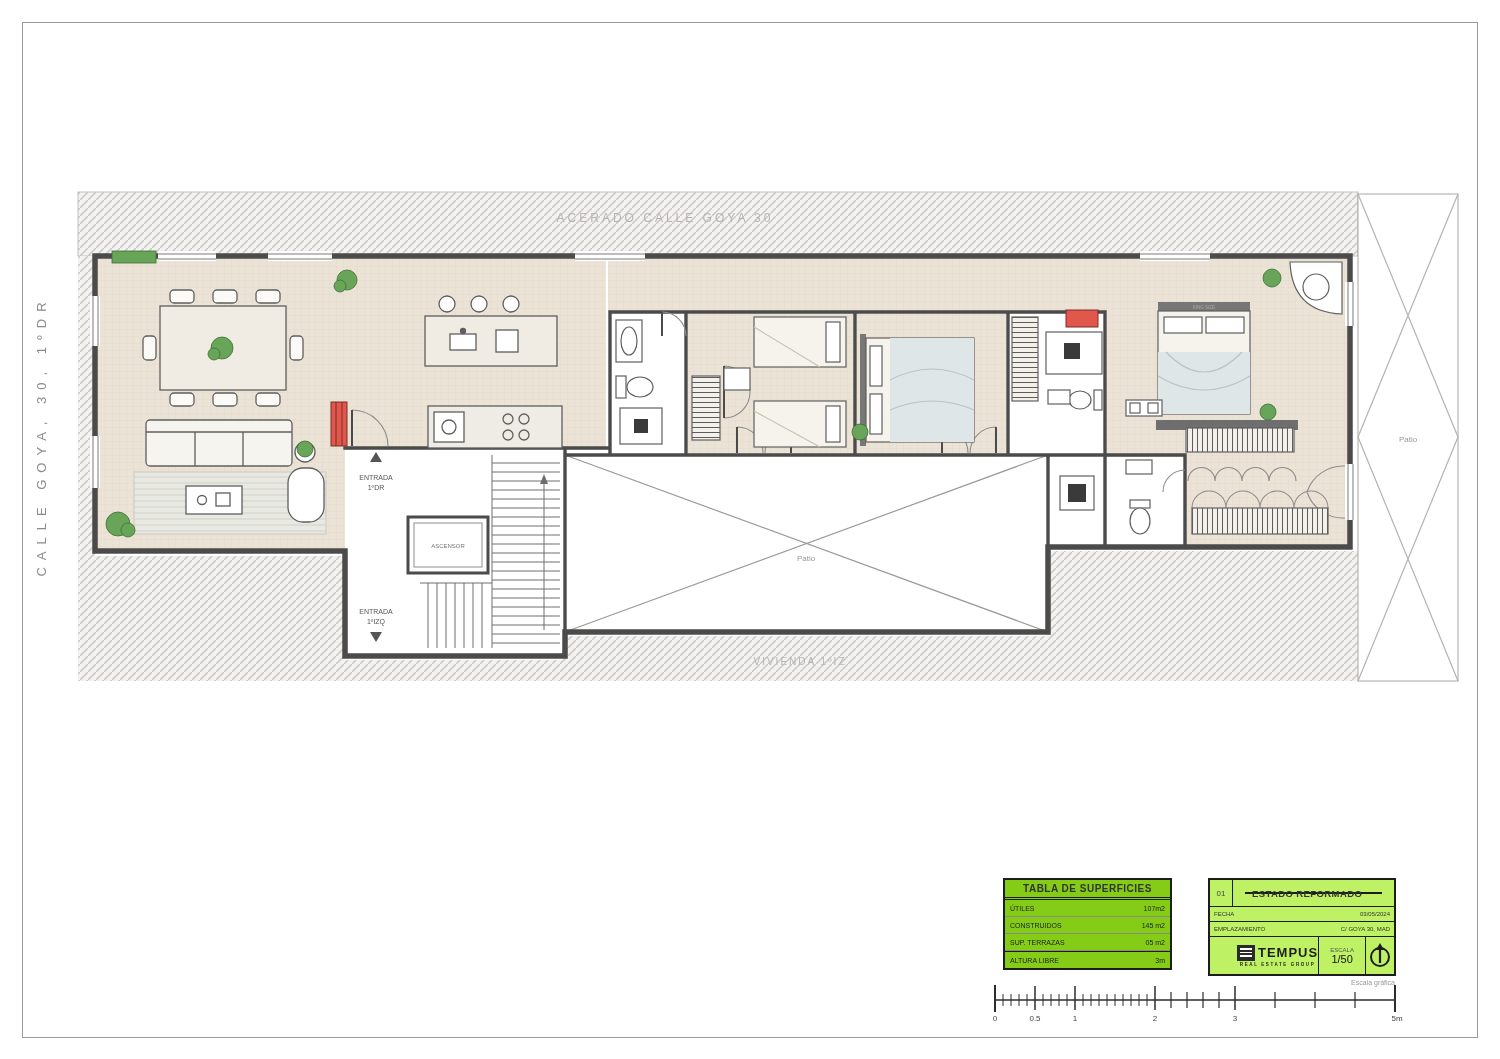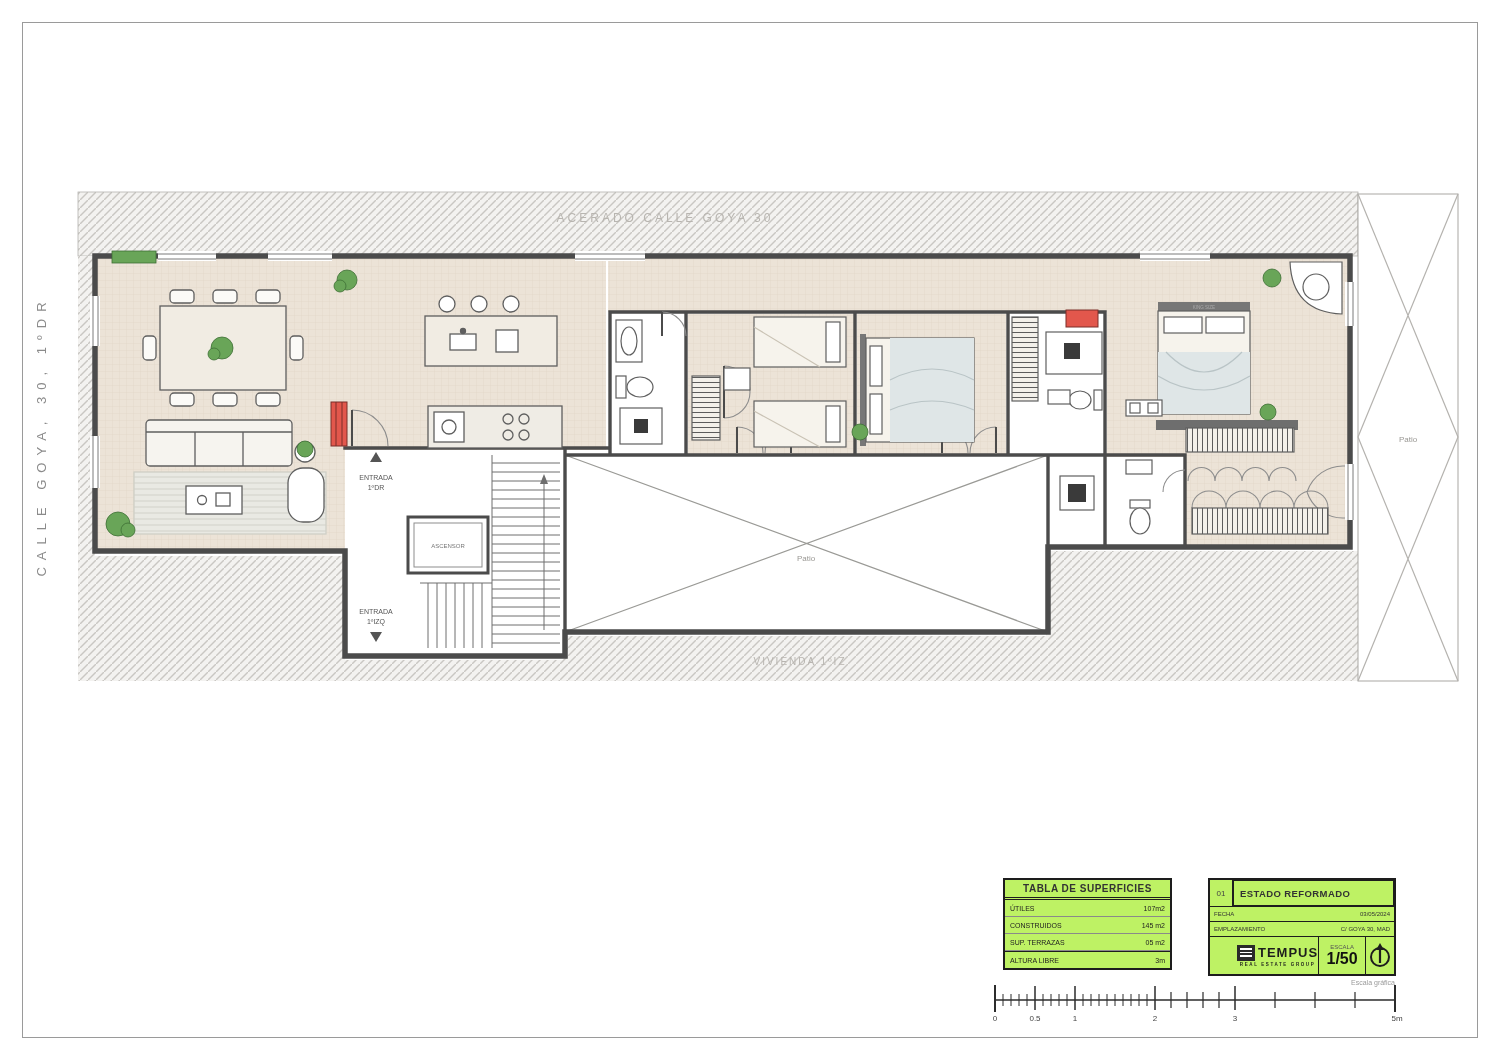--- a/index.html
+++ b/index.html
@@ -4,49 +4,49 @@
 <style>
   html,body{margin:0;padding:0;background:#fff;}
   .sheet{position:relative;width:1500px;height:1059px;background:#fff;overflow:hidden;
          font-family:"Liberation Sans",sans-serif;color:#333;}
   .frame{position:absolute;left:22px;top:22px;width:1454px;height:1014px;border:1px solid #9a9a9a;}
   .side-label{position:absolute;left:34px;top:642px;width:412px;transform:rotate(-90deg);
               transform-origin:0 0;text-align:center;font-size:13px;letter-spacing:7px;color:#8b8b8b;}
   svg{position:absolute;left:0;top:0;font-family:"Liberation Sans",sans-serif;}
   
   .surf-table{position:absolute;left:1003px;top:878px;width:165px;height:88px;border:2px solid #1d1d1d;
-              background:#bef264;display:flex;flex-direction:column;font-size:7px;}
+              background:#84cc16;display:flex;flex-direction:column;font-size:7px;}
   .surf-title{border-bottom:3px double #1d1d1d;font-weight:bold;font-size:10px;text-align:center;
               padding:3px 0;letter-spacing:.5px;}
   .surf-row{display:flex;justify-content:space-between;align-items:center;flex:1;
             padding:0 5px;border-bottom:1px solid #8a8a8a;color:#222;}
   .surf-row:last-child{border-bottom:none;border-top:1px solid #1d1d1d;}
   
   .tblock{position:absolute;left:1208px;top:878px;width:184px;height:94px;border:2px solid #1d1d1d;
           background:#bef264;display:flex;flex-direction:column;}
   .tb-r1{display:flex;height:26px;border-bottom:1px solid #1d1d1d;}
   .tb-num{width:22px;border-right:1px solid #1d1d1d;display:flex;align-items:center;justify-content:center;
           font-size:8px;color:#444;}
-  .tb-title{flex:1;margin:0;border:1px solid #1d1d1d;display:flex;align-items:center;
+  .tb-title{flex:1;margin:12px;border:1px solid #1d1d1d;display:flex;align-items:center;
             padding-left:6px;font-weight:bold;font-size:9.5px;letter-spacing:.4px;}
   .tb-line{display:flex;height:14px;border-bottom:1px solid #1d1d1d;justify-content:space-between;
            align-items:center;padding:0 4px;font-size:6px;color:#333;}
   .tb-bottom{display:flex;flex:1;padding-left:27px;}
   .tb-logo{width:88px;border-right:1px solid #1d1d1d;display:flex;flex-direction:column;
            align-items:center;justify-content:center;gap:1px;}
   .logo-row{display:flex;align-items:center;gap:3px;}
   .logo-box{width:18px;height:16px;background:#2a2a2a;display:flex;flex-direction:column;
             justify-content:center;gap:2px;padding:0 3px;box-sizing:border-box;}
   .logo-box i{display:block;height:1.5px;background:#fff;}
   .logo-word{font-weight:bold;font-size:13px;letter-spacing:1px;color:#1d1d1d;}
   .logo-tag{font-size:4.5px;letter-spacing:1.6px;color:#1d1d1d;font-weight:bold;}
   .tb-scale{width:56px;border-right:1px solid #1d1d1d;display:flex;flex-direction:column;
             align-items:center;justify-content:center;}
   .scale-word{font-size:6px;color:#555;}
-  .scale-val{font-size:16px;font-weight:bold;color:#111;}
+  .scale-val{font-size:11px;font-weight:normal;color:#111;}
   .tb-north{flex:1;display:flex;align-items:center;justify-content:center;}
 </style>
 </head>
 <body>
 
 <div class="sheet">
   <div class="frame"></div>
   <div class="side-label">CALLE GOYA, 30, 1ºDR</div>
 
   <svg width="1500" height="1059" viewBox="0 0 1500 1059">

